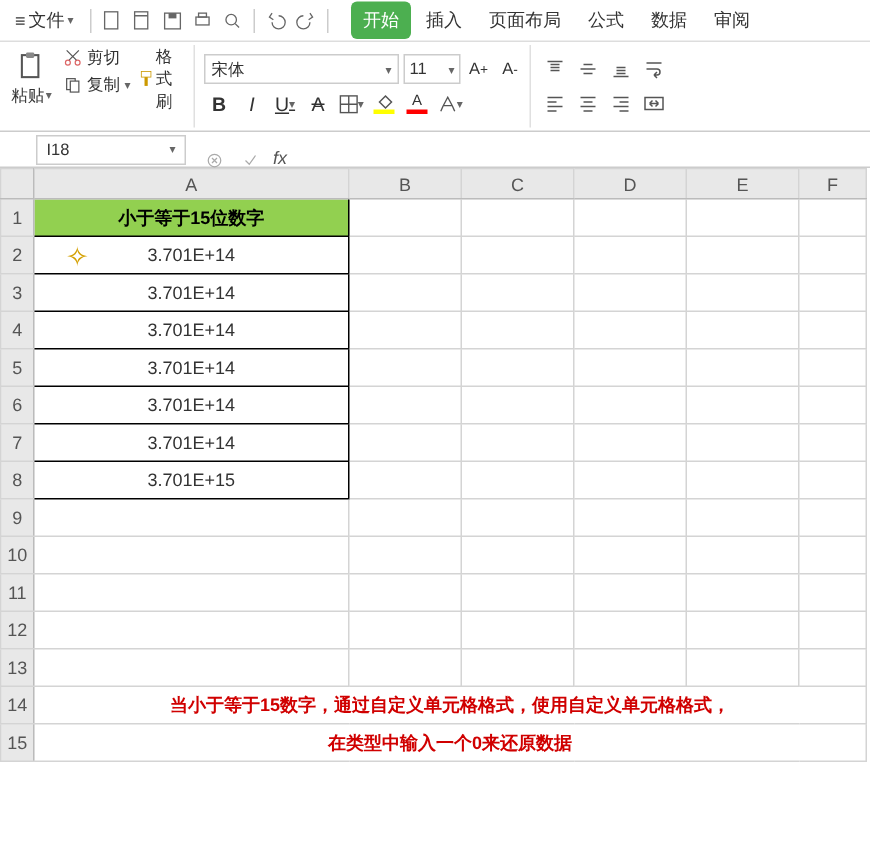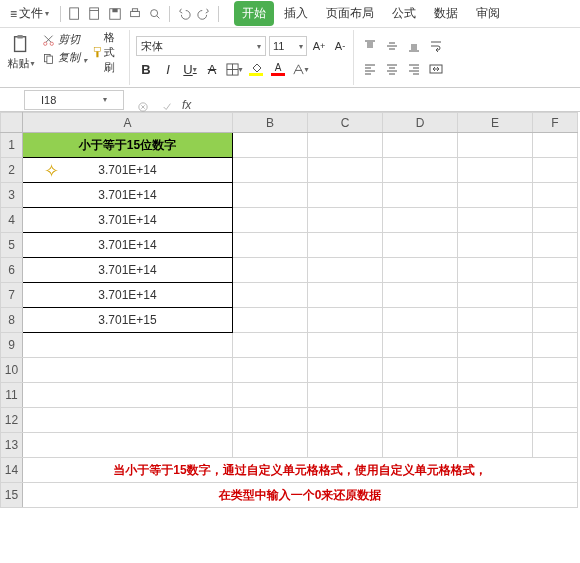--- a/index.html
+++ b/index.html
@@ -14,21 +14,21 @@
   .menubar .tab.active { background: #4caf50; color: #fff; border-radius: 4px; }
   
   .ribbon { display: flex; height: 60px; background: #fff; border-bottom: 1px solid #ccc; padding: 2px 4px; gap: 6px; }
   .ribbon-group { display: flex; flex-direction: column; justify-content: space-between; border-right: 1px solid #e0e0e0; padding: 0 4px 0 0; }
   .ribbon-group:last-child { border-right: none; }
   .clip-main { display: flex; gap: 4px; }
   .paste-btn { display: flex; flex-direction: column; align-items: center; justify-content: center; width: 34px; }
   .paste-btn svg { width: 22px; height: 22px; }
   .paste-btn .label { font-size: 11px; display: flex; align-items: center; gap: 1px; }
   .clip-small { display: flex; flex-direction: column; gap: 1px; }
-  .clip-small .item { display: flex; align-items: flex-end; gap: 3px; font-size: 11px; height: 17px; font-style: italic; }
+  .clip-small .item { display: flex; align-items: center; gap: 3px; font-size: 11px; height: 17px; }
   .clip-small .item svg { width: 13px; height: 13px; }
   .fmt-paint { display: flex; flex-direction: row; align-items: center; justify-content: center; width: 34px; }
   .fmt-paint svg { width: 20px; height: 20px; }
   .fmt-paint .label { font-size: 11px; }
   
   .font-group { display: flex; flex-direction: column; gap: 3px; justify-content: center; text-align: center; }
   .font-row1 { display: flex; gap: 3px; align-items: center; }
   .font-name { border: 1px solid #ccc; height: 20px; width: 130px; font-size: 11px; padding: 0 4px; display: flex; align-items: center; justify-content: space-between; }
   .font-size { border: 1px solid #ccc; height: 20px; width: 38px; font-size: 11px; padding: 0 3px; display: flex; align-items: center; justify-content: space-between; }
   .font-inc, .font-dec { width: 18px; height: 20px; display: flex; align-items: center; justify-content: center; font-size: 11px; }
@@ -38,21 +38,21 @@
   .font-row2 .italic { font-style: italic; }
   .font-row2 .underline { text-decoration: underline; }
   .color-bar { width: 14px; height: 3px; display: block; }
   
   .align-group { display: flex; flex-direction: column; gap: 3px; justify-content: center; }
   .align-row { display: flex; gap: 2px; }
   .align-row .btn { width: 20px; height: 20px; display: flex; align-items: center; justify-content: center; }
   .align-row svg { width: 14px; height: 14px; }
   
   .namebox-row { display: flex; align-items: center; height: 24px; border-bottom: 1px solid #ccc; background: #fff; }
-  .namebox { border: 1px solid #ccc; height: 20px; width: 100px; margin: 0 4px 0 24px; padding: 0 16px; font-size: 11px; display: flex; align-items: center; justify-content: space-between; background: #fff; }
+  .namebox { border: 1px solid #ccc; height: 20px; width: 100px; margin: 0 4px 0 24px; padding: 0 6px; font-size: 11px; display: flex; align-items: center; justify-content: space-between; background: #fff; }
   .fx-area { display: flex; align-items: flex-start; gap: 6px; margin-left: 6px; margin-top: 15px; }
   .fx-area .fx-btn { width: 18px; height: 18px; display: flex; align-items: center; justify-content: center; color: #888; }
   .fx-label { font-style: italic; font-size: 12px; color: #555; }
   
   .grid-wrap { position: relative; }
   .grid { border-collapse: collapse; table-layout: fixed; }
   .grid th, .grid td { border: 1px solid #d4d4d4; font-weight: normal; }
   .grid .corner { width: 22px; height: 20px; background: #e8e8e8; border-right: 1px solid #bbb; border-bottom: 1px solid #bbb; }
   .grid .colhead { background: #e8e8e8; height: 20px; text-align: center; font-size: 12px; color: #555; border-bottom: 1px solid #bbb; }
   .grid .rowhead { background: #e8e8e8; width: 22px; text-align: center; font-size: 12px; color: #555; border-right: 1px solid #bbb; }

